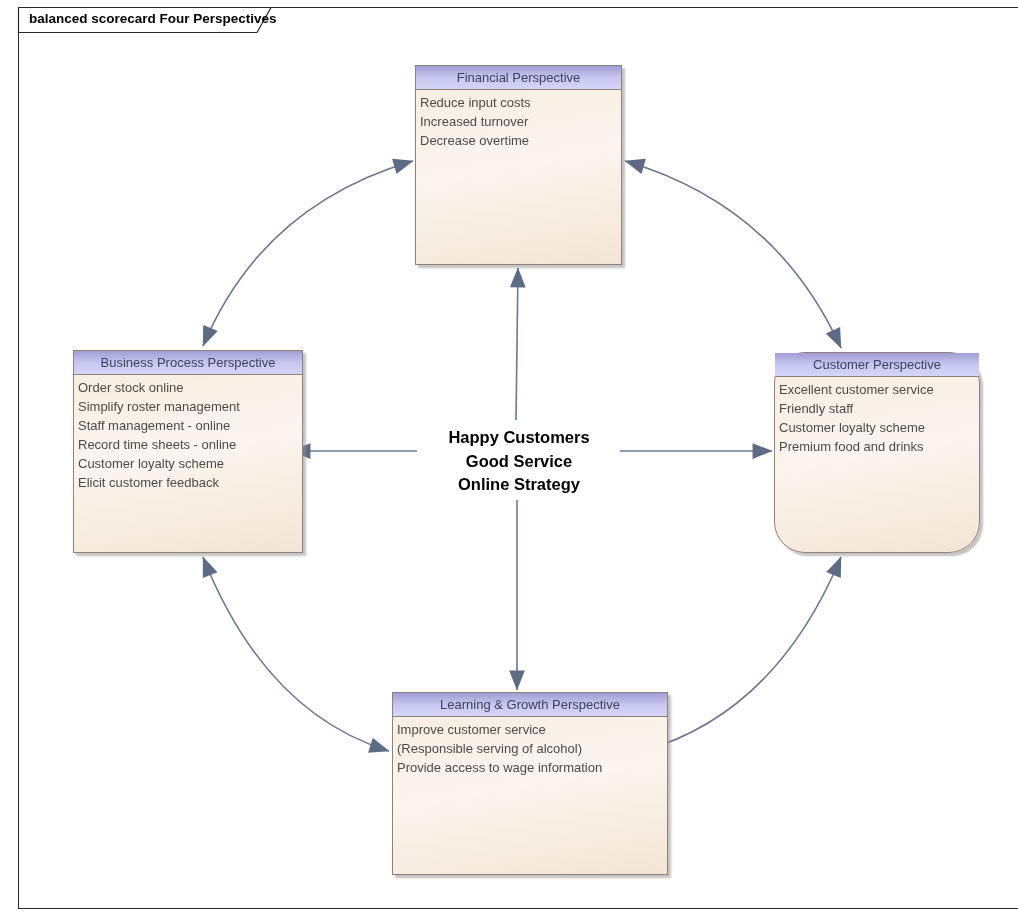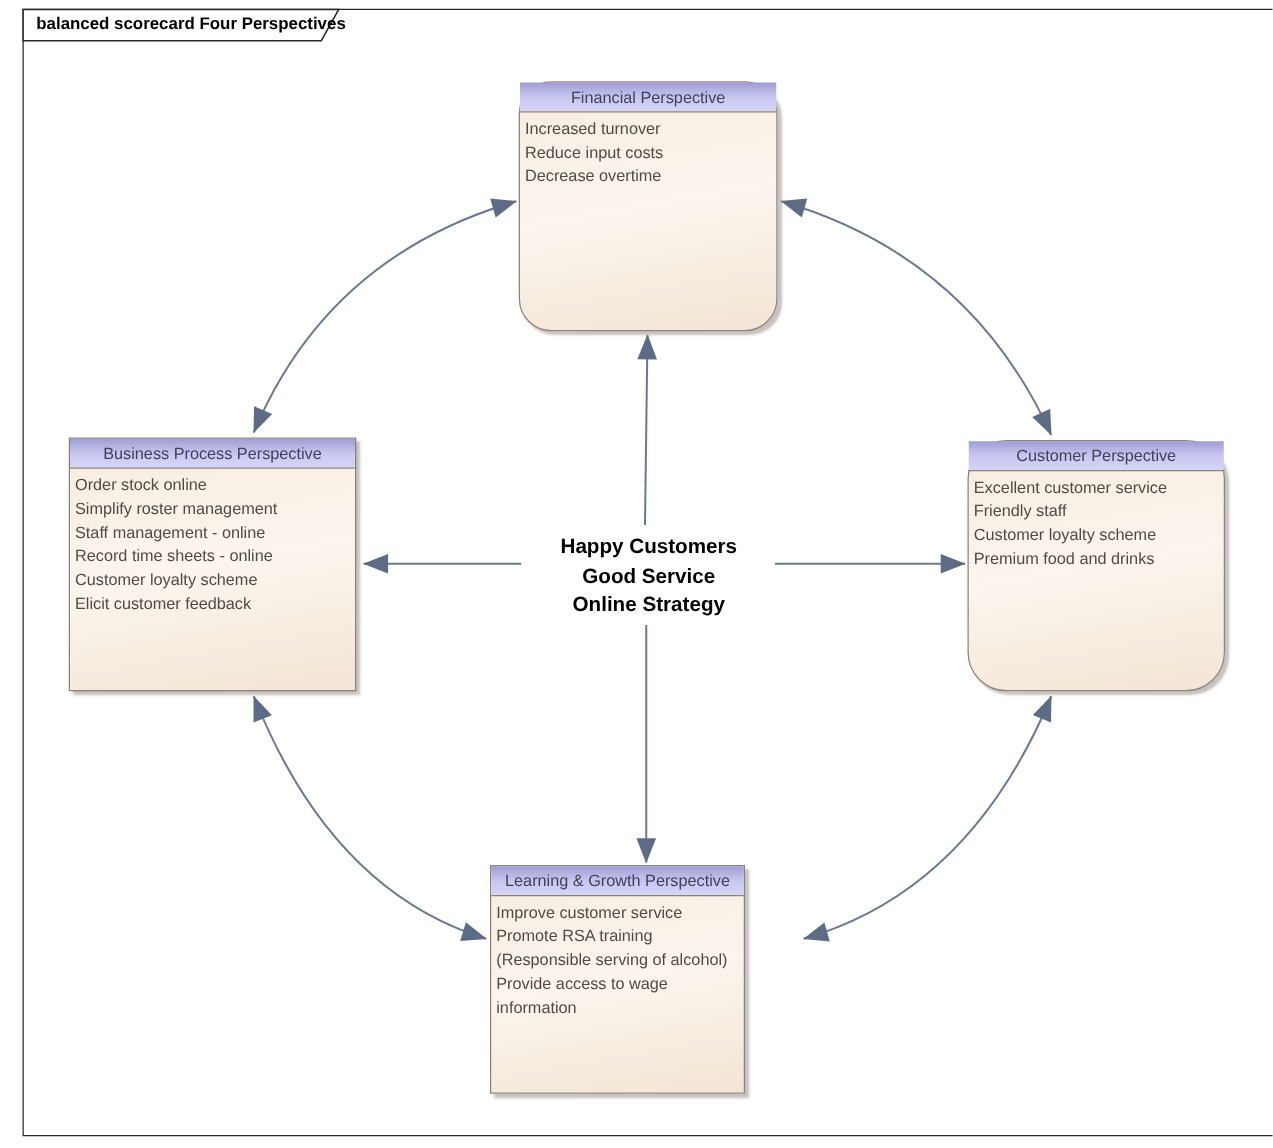--- a/index.html
+++ b/index.html
@@ -14,24 +14,24 @@
   .connector-layer { position:absolute; left:0; top:0; width:1018px; height:918px; }
 
   .node { position:absolute; border:1px solid #8e8179; box-sizing:border-box;
           box-shadow:3px 3px 2px rgba(150,144,138,0.55);
           background:linear-gradient(170deg,#f7ecdf 0%,#fbf5ee 50%,#f3e5d4 100%); }
   .node-header { height:23px; line-height:23px; text-align:center; font-size:13px; color:#3f415a;
           background:linear-gradient(to bottom,#9f9dd3 0%,#c7c6f0 50%,#d5d5f9 100%);
           border-bottom:1px solid #8e8179; }
   .node-body { padding:3px 4px 0 4px; font-size:13px; line-height:19px; color:#4f4a45; }
 
-  .node-financial { left:403px; top:65px;  width:207px; height:200px;border-radius:26px; }
-  .node-business  { left:43px;  top:350px; width:230px; height:203px; }
+  .node-financial { left:403px; top:65px;  width:207px; height:200px; }
+  .node-business  { left:61px;  top:350px; width:230px; height:203px; }
   .node-customer  { left:762px; top:352px; width:206px; height:201px;border-radius:31px; }
-  .node-learning  { left:380px; top:692px; width:204px; height:183px; }
+  .node-learning  { left:380px; top:692px; width:276px; height:183px; }
 
   .center-label { position:absolute; left:397px; top:426px; width:220px; text-align:center;
           font-weight:bold; font-size:16.5px; line-height:23.5px; color:#000; }
 </style>
 </head>
 <body>
 
 <div class="canvas">
 
   <div class="frame"></div>
@@ -54,22 +54,22 @@
     <path d="M 505 500 L 505 690" fill="none" stroke="#6a7890" stroke-width="1.6" marker-end="url(#ah)"></path>
     <path d="M 405 451 L 279 451" fill="none" stroke="#6a7890" stroke-width="1.6" marker-end="url(#ah)"></path>
     <path d="M 608 451 L 760 451" fill="none" stroke="#6a7890" stroke-width="1.6" marker-end="url(#ah)"></path>
   </svg>
 
   <span class="tab-title">balanced scorecard Four Perspectives</span>
 
   <div class="node node-financial">
     <div class="node-header">Financial Perspective</div>
     <div class="node-body">
+      <div>Reduce input costs</div>
       <div>Increased turnover</div>
-      <div>Reduce input costs</div>
       <div>Decrease overtime</div>
     </div>
   </div>
 
   <div class="node node-business">
     <div class="node-header">Business Process Perspective</div>
     <div class="node-body">
       <div>Order stock online</div>
       <div>Simplify roster management</div>
       <div>Staff management - online</div>
@@ -86,21 +86,20 @@
       <div>Friendly staff</div>
       <div>Customer loyalty scheme</div>
       <div>Premium food and drinks</div>
     </div>
   </div>
 
   <div class="node node-learning">
     <div class="node-header">Learning &amp; Growth Perspective</div>
     <div class="node-body">
       <div>Improve customer service</div>
-      <div>Promote RSA training</div>
       <div>(Responsible serving of alcohol)</div>
       <div>Provide access to wage information</div>
     </div>
   </div>
 
   <div class="center-label">
     <div>Happy Customers</div>
     <div>Good Service</div>
     <div>Online Strategy</div>
   </div>

